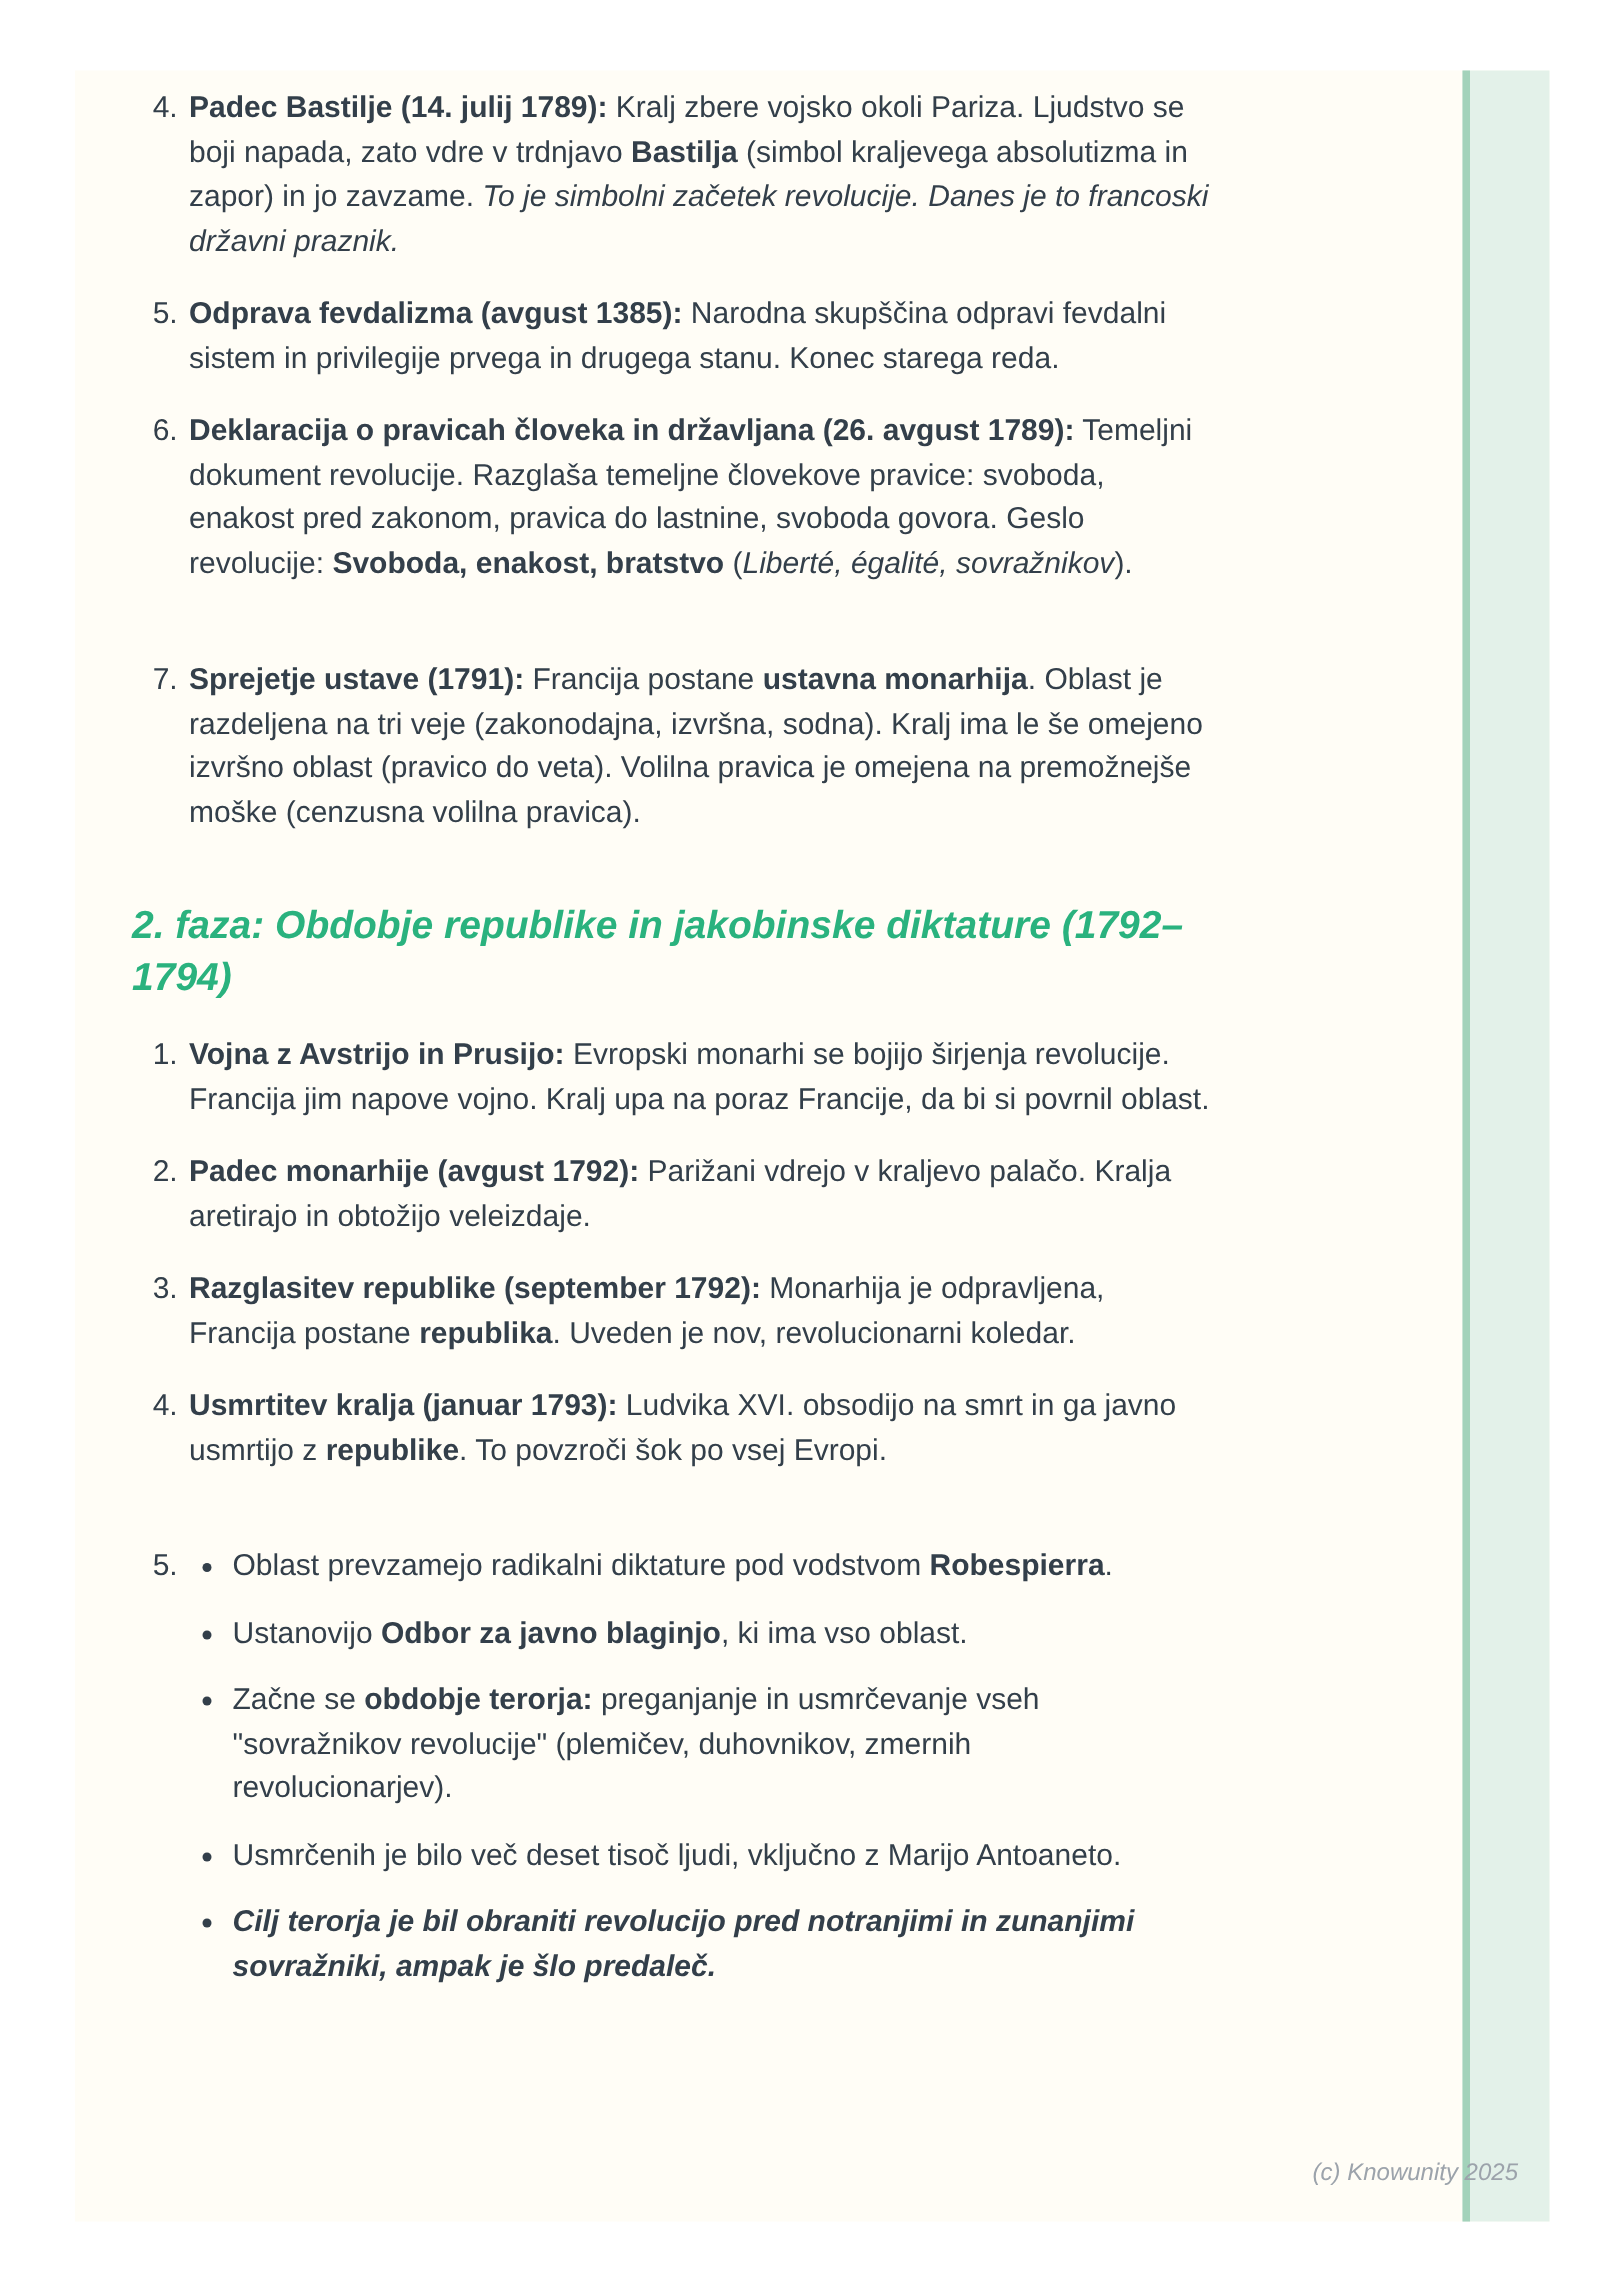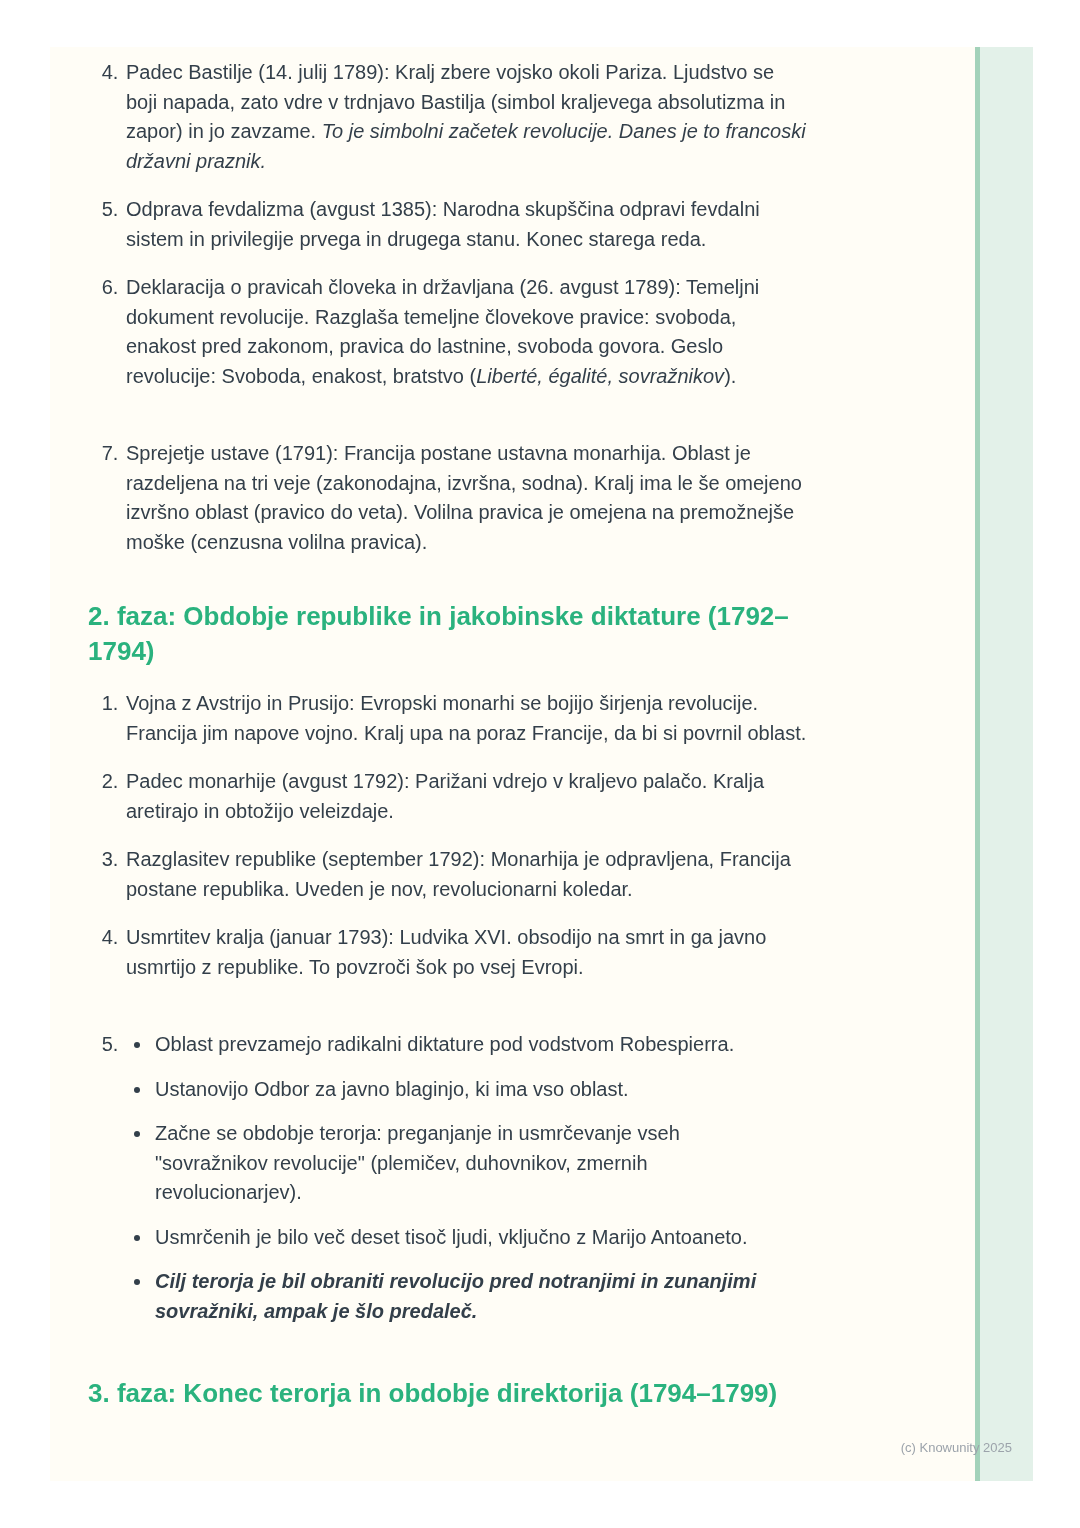--- a/index.html
+++ b/index.html
@@ -53,37 +53,39 @@
   }
   ol.num > li:last-child { margin-bottom: 0; margin-top: 48px; }
   ul.sub {
     margin: 2px 0 0 0;
     padding-left: 27px;
     padding-right: 30px;
     list-style: disc;
   }
   ul.sub > li { margin-bottom: 15px; padding-left: 2px; }
   ul.sub > li:last-child { margin-bottom: 0; font-weight: bold; }
-  b { font-weight: 400; }
+  b { font-weight: 700; }
   i { font-style: italic; }
   h2 {
     font-size: 26px;
     line-height: 35px;
     font-weight: 700;
     color: var(--accent_green);
     margin: 42px 0 20px 0;
+    font-style: italic;
   }
   h2.phase3 { margin-top: 50px; margin-bottom: 0; }
   .footer {
     position: absolute;
     top: 1440px;
     right: 68px;
-    font-size: 13px;
+    font-size: 16px;
     color: var(--footer_text_color);
     z-index: 5;
+    font-style: italic;
   }
 </style>
 </head>
 <body>
 
 <div class="card">
   <div class="stripe"></div>
 
   <div class="content">
 
@@ -105,18 +107,17 @@
         <ul class="sub">
           <li><span>Oblast prevzamejo radikalni diktature pod vodstvom </span><b>Robespierra</b><span>.</span></li>
           <li><span>Ustanovijo </span><b>Odbor za javno blaginjo</b><span>, ki ima vso oblast.</span></li>
           <li><span>Začne se </span><b>obdobje terorja:</b><span> preganjanje in usmrčevanje vseh "sovražnikov revolucije" (plemičev, duhovnikov, zmernih revolucionarjev).</span></li>
           <li><span>Usmrčenih je bilo več deset tisoč ljudi, vključno z Marijo Antoaneto.</span></li>
           <li><i>Cilj terorja je bil obraniti revolucijo pred notranjimi in zunanjimi sovražniki, ampak je šlo predaleč.</i></li>
         </ul>
       </li>
     </ol>
 
-    <h2 class="phase3">3. faza: Konec terorja in obdobje direktorija (1794–1799)</h2>
 
   </div>
 </div>
 
 <div class="footer">(c) Knowunity 2025</div>
 
 </body></html>

